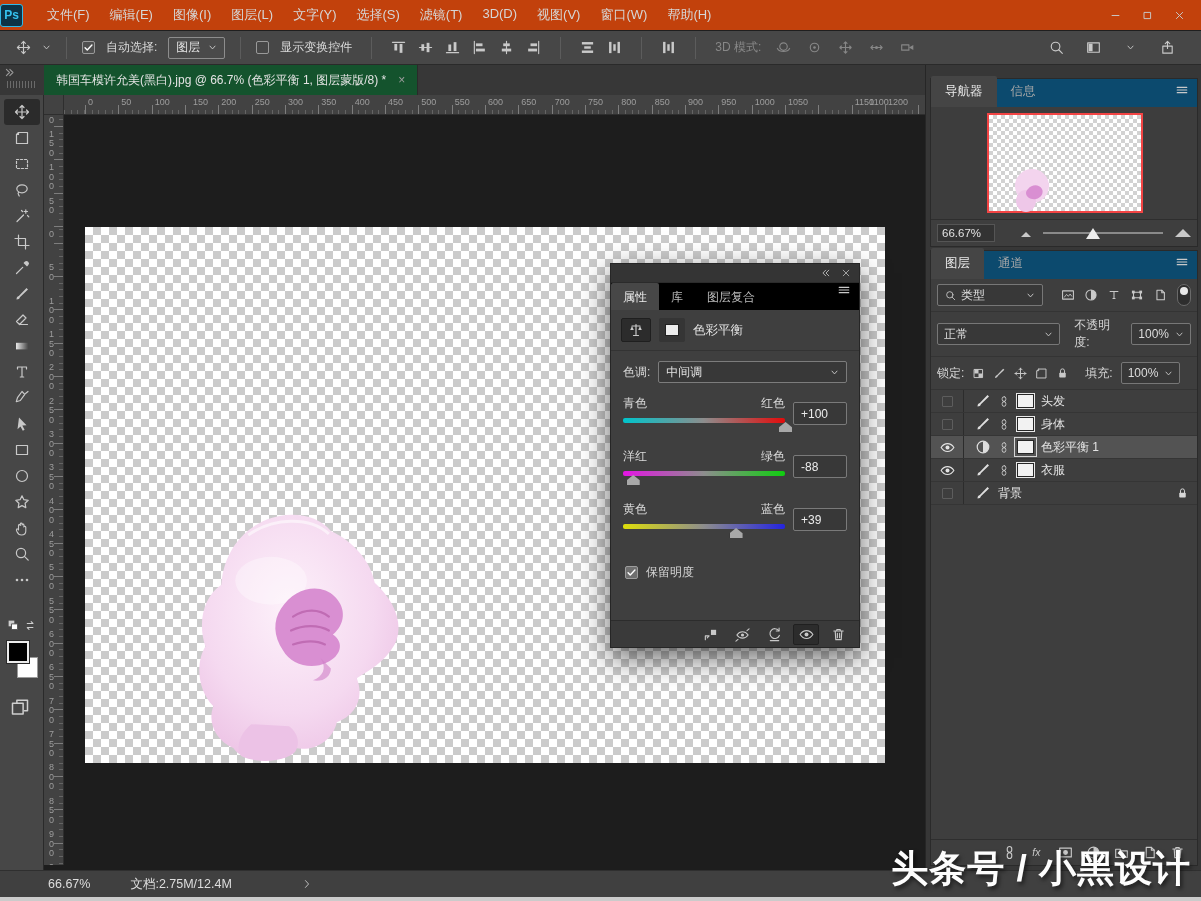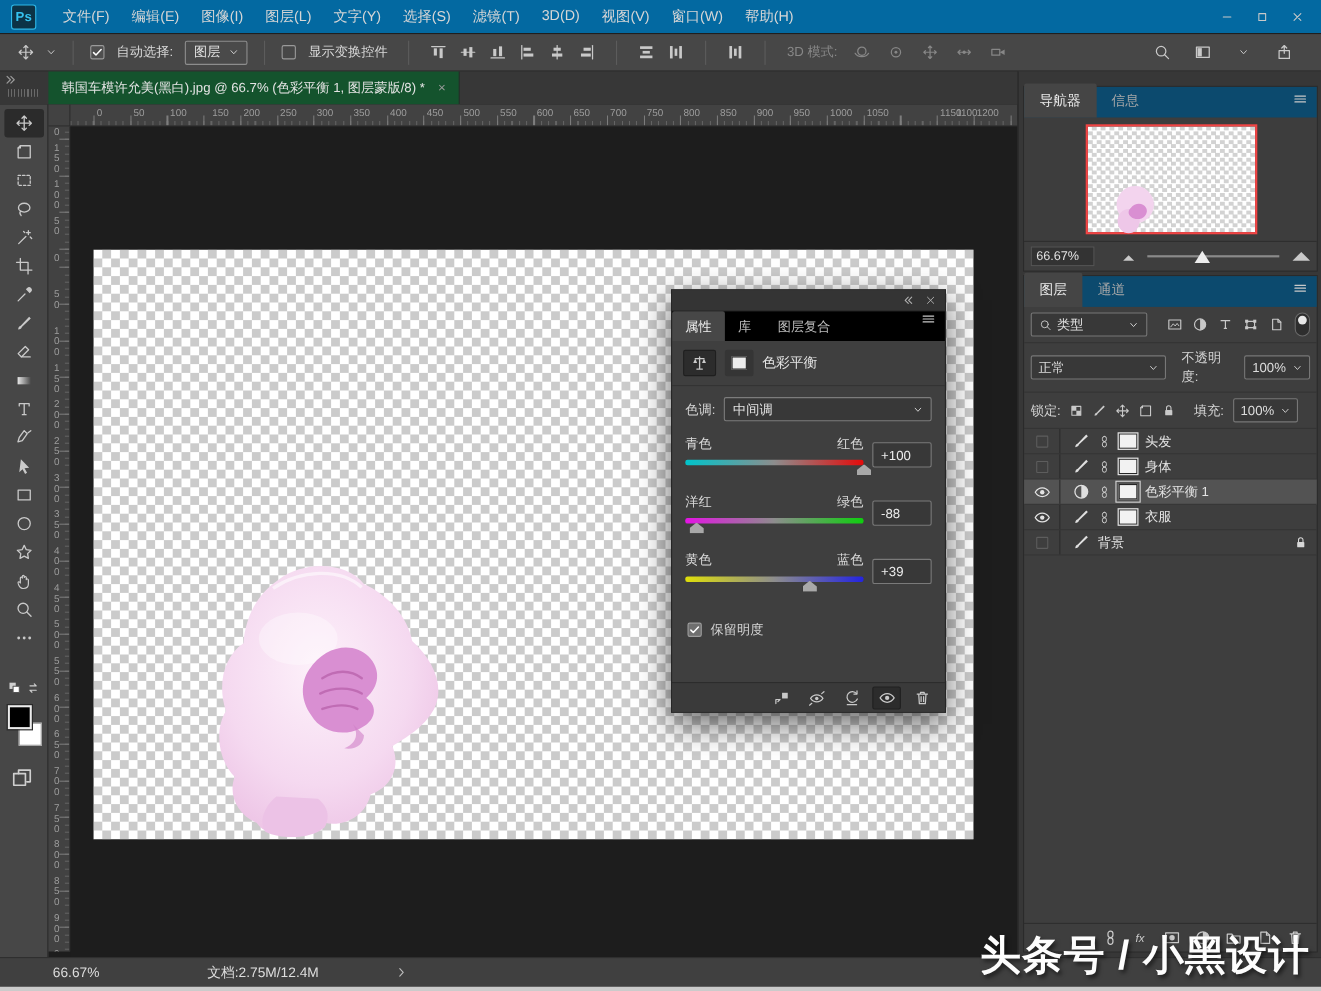--- a/index.html
+++ b/index.html
@@ -1,21 +1,21 @@
 <!DOCTYPE html>
 <html><head>
 <meta charset="utf-8">
 <style>
   *{margin:0;padding:0;box-sizing:border-box}
   html,body{width:1201px;height:901px;overflow:hidden}
   body{background:#1d1d1d;font-family:"Liberation Sans","DejaVu Sans",sans-serif;color:#dcdcdc;position:relative;font-size:12px}
   .ic{display:inline-flex;width:16px;height:16px;color:#c9c9c9;flex:none}
   .ic svg{width:100%;height:100%}
   
-  #menubar{position:absolute;left:0;top:0;width:1201px;height:31px;background:#0369a1;border-bottom:1px solid #1f1f1f;display:flex;align-items:center;padding-left:10px}
+  #menubar{position:absolute;left:0;top:0;width:1201px;height:31px;background:#c2410c;border-bottom:1px solid #1f1f1f;display:flex;align-items:center;}
   #ps-logo{width:23px;height:23px;border:1px solid #2fb9e8;border-radius:3px;background:#0c3346;color:#35c3f0;font-weight:bold;font-size:12px;display:flex;align-items:center;justify-content:center;margin-right:14px}
   .menu-item{padding:0 10px;font-size:13px;color:#d6d6d6;cursor:default}
   #winctrls{margin-left:auto;display:flex;margin-right:6px}
   .winbtn{width:32px;height:22px;display:flex;align-items:center;justify-content:center;color:#c3c3c3}
   .winbtn .ic{width:11px;height:11px}
   
   #optionsbar{position:absolute;left:0;top:31px;width:1201px;height:34px;background:#474747;border-bottom:1px solid #2a2a2a;display:flex;align-items:center;padding:0 12px;gap:7px}
   .sep{width:1px;height:22px;background:#5c5c5c;margin:0 8px;flex:none}
   .cb{width:13px;height:13px;border:1px solid #9a9a9a;background:#4f4f4f;border-radius:2px;display:inline-flex;align-items:center;justify-content:center;flex:none}
   .cb .ic{width:11px;height:11px;color:#fff}
@@ -132,21 +132,21 @@
   .l-link{width:12px;height:15px;color:#cfcfcf}
   .l-mask{width:17px;height:14px;background:#f2f2f2;border:1px solid #262626;outline:1px solid #e8e8e8;flex:none}
   .l-mask.sel{outline:1px solid #d6d6d6;outline-offset:2px}
   .l-name{font-size:12px;color:#e3e3e3;white-space:nowrap}
   .l-lock{margin-left:auto;width:13px;height:13px;color:#d8d8d8}
   #lp-footer{position:absolute;left:0;right:0;bottom:0;height:26px;border-top:1px solid #2e2e2e;display:flex;align-items:center;justify-content:flex-end;gap:13px;padding-right:12px;color:#c8c8c8}
   #lp-footer .ic{width:15px;height:15px}
   
   #statusbar{position:absolute;left:0;top:870px;width:1201px;height:27px;background:#404040;border-top:1px solid #2f2f2f;display:flex;align-items:center;font-size:12.5px;color:#dedede}
   #status-zoom{margin-left:48px}
-  #status-doc{margin-left:98px}
+  #status-doc{margin-left:40px}
   #status-chevron{margin-left:70px;color:#bdbdbd}
   #bottomstrip{position:absolute;left:0;top:897px;width:1201px;height:4px;background:#cbcbcb}
   
   #watermark{position:absolute;right:10px;top:844px;z-index:60;font-size:37px;font-weight:bold;letter-spacing:1px;color:#fdfdfd;text-shadow:2px 3px 4px rgba(0,0,0,.55);white-space:nowrap}
 </style>
 </head>
 <body>
 
 <div id="app">
 

